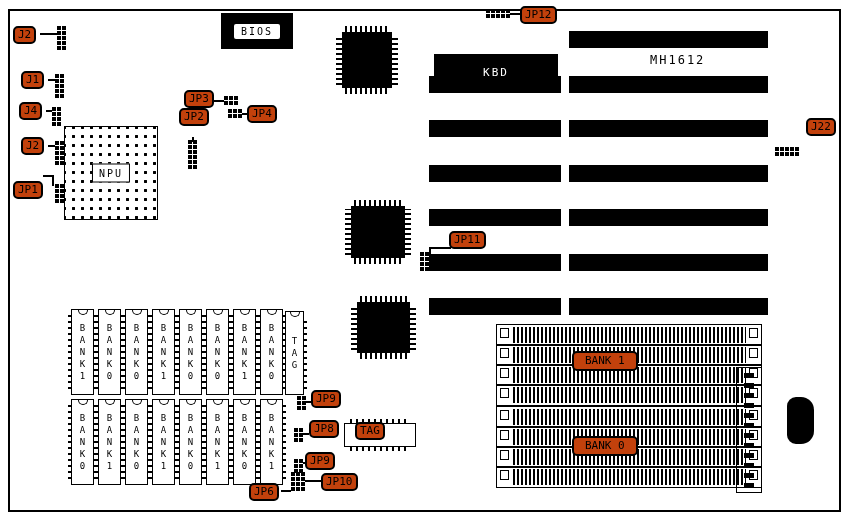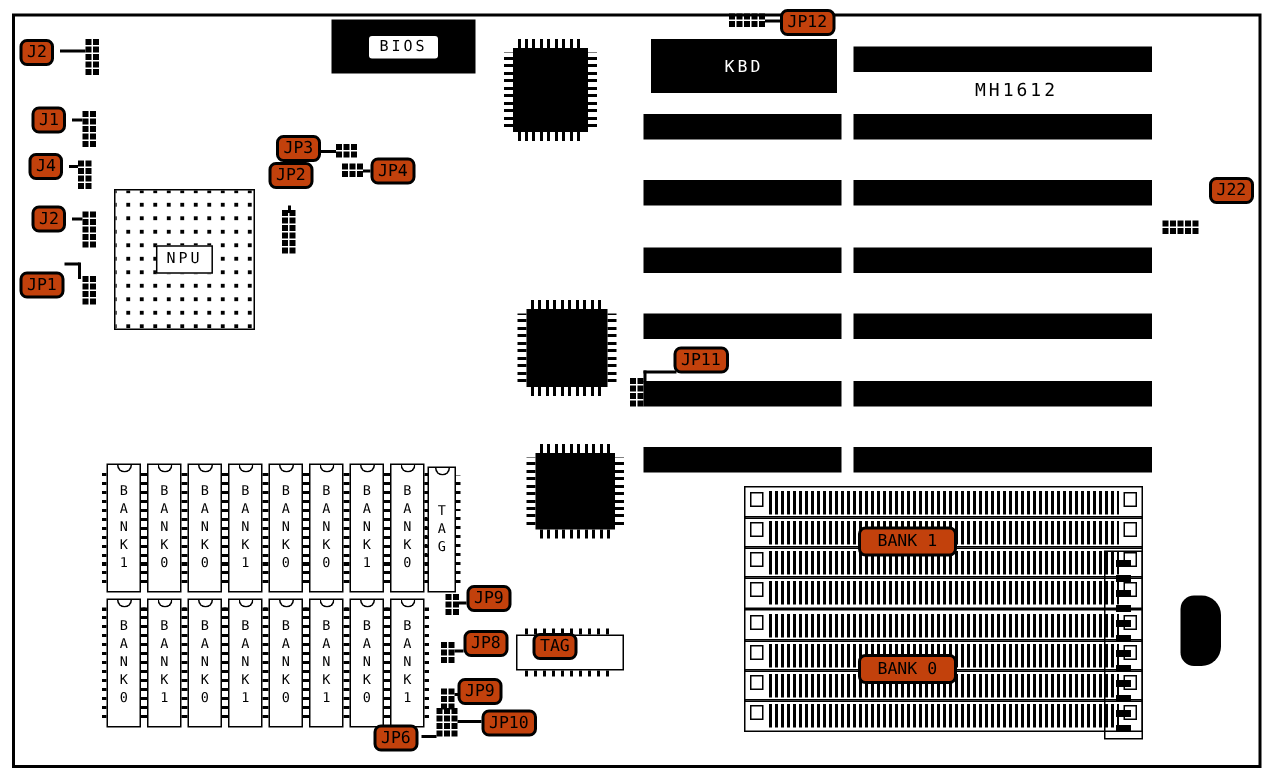--- a/index.html
+++ b/index.html
@@ -7,24 +7,24 @@
          font-family:"DejaVu Sans Mono",monospace;overflow:hidden;}
   .frame{position:absolute;left:8px;top:9px;width:829px;height:499px;border:2px solid #000;}
   .callout{position:absolute;background:#c2410c;border:2px solid #000;border-radius:5px;
            font-size:11px;line-height:14px;padding:0 3px;z-index:6;white-space:nowrap;}
   .callout.bank{padding:1px 11px;}
   .ln{position:absolute;background:#000;z-index:4;}
   .jumper{position:absolute;display:grid;gap:1px;z-index:3;}
   .jumper i{width:4px;height:4px;background:#000;display:block;}
   .chip{position:absolute;background:#000;color:#fff;display:flex;align-items:center;justify-content:center;z-index:2;}
   #bios span{background:#fff;color:#000;font-size:10px;letter-spacing:2px;padding:2px 7px;border-radius:2px;}
-  #kbd{font-size:11px;letter-spacing:2px;}
+  #kbd{font-size:11px;letter-spacing:2px;margin-top:28px;}
   #cpu{font-size:12px;letter-spacing:3px;}
   #cpu b{position:absolute;left:14px;bottom:11px;width:7px;height:7px;border-radius:50%;background:#fff;}
-  #npu-socket{position:absolute;left:76px;top:126px;width:92px;height:92px;border:1px solid #000;
+  #npu-socket{position:absolute;left:64px;top:126px;width:92px;height:92px;border:1px solid #000;
      background-image:radial-gradient(circle,#000 1.4px,transparent 1.6px);
      background-size:9px 9px;background-position:4px 5px;z-index:2;text-align:center;}
   #npu-label{position:absolute;left:50%;top:50%;transform:translate(-50%,-50%);background:#fff;
      border:1px solid #000;font-size:10px;letter-spacing:2px;padding:3px 6px;}
   .qfp{position:absolute;z-index:2;}
   .qfp .die{position:absolute;inset:6px;background:#000;}
   .qfp .pt,.qfp .pb{position:absolute;left:9px;right:9px;height:6px;
      background:repeating-linear-gradient(90deg,#000 0 2px,transparent 2px 5px);}
   .qfp .pt{top:0;}.qfp .pb{bottom:0;}
   .qfp .pl,.qfp .pr{position:absolute;top:9px;bottom:9px;width:6px;
@@ -54,21 +54,21 @@
   #din{position:absolute;left:787px;top:397px;width:27px;height:47px;background:#000;
      border-radius:9px 13px 13px 9px;z-index:2;}
   #model{position:absolute;left:650px;top:53px;font-size:12px;letter-spacing:2px;z-index:2;}
 </style>
 </head>
 <body>
 
 <div id="board">
   <div class="frame"></div>
 
-  <div class="chip" id="bios" style="left:221px;top:13px;width:96px;height:36px">
+  <div class="chip" id="bios" style="left:221px;top:13px;width:72px;height:36px">
     <span>BIOS</span>
   </div>
   <div class="chip" id="kbd" style="left:434px;top:26px;width:124px;height:36px">
     <span>KBD</span>
   </div>
 
   <div id="npu-socket">
     <div id="npu-label">NPU</div>
   </div>
 

